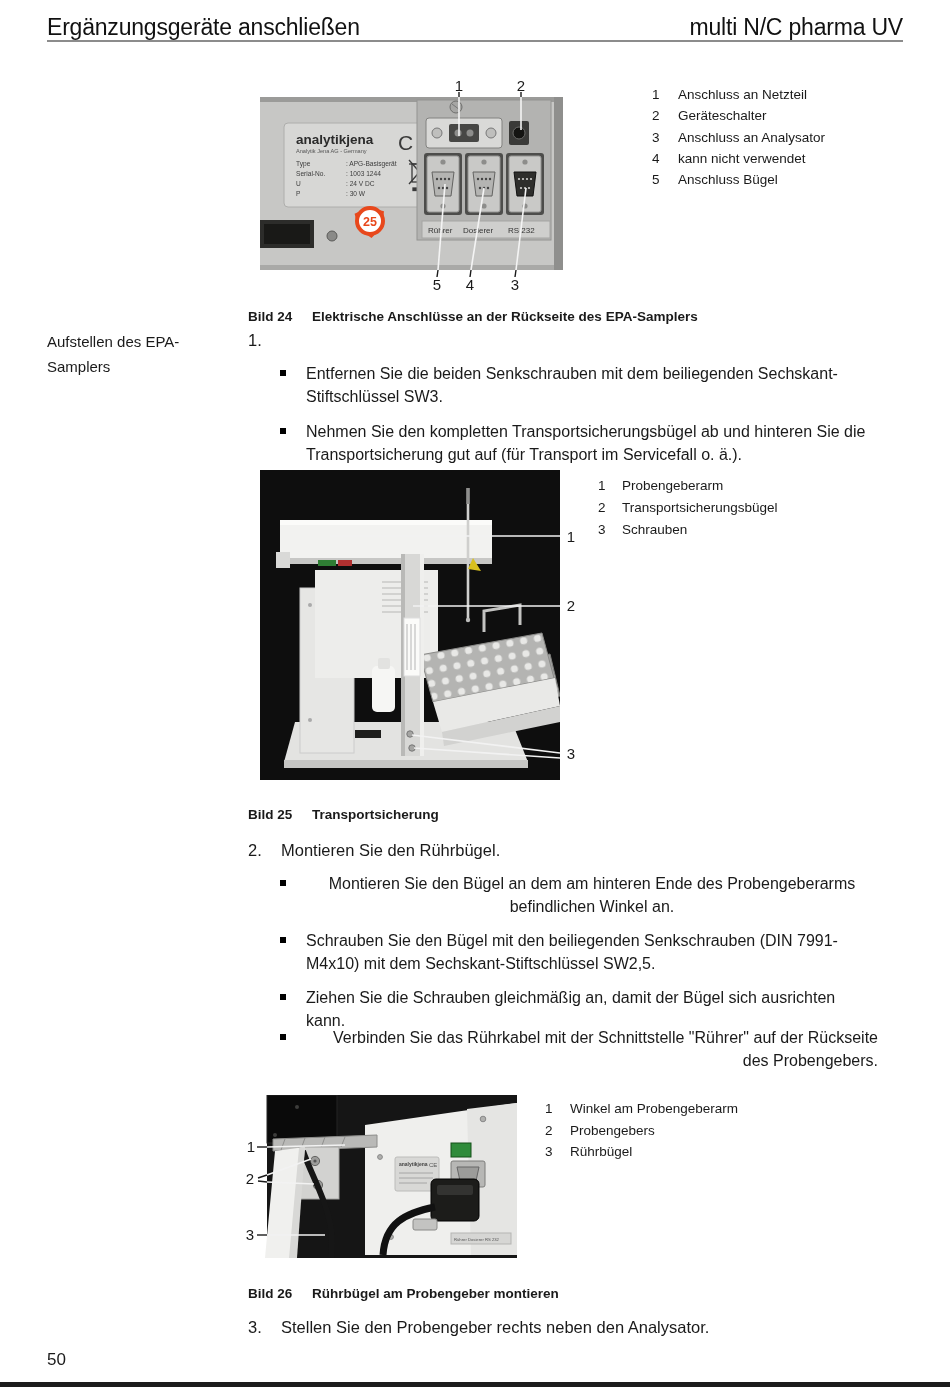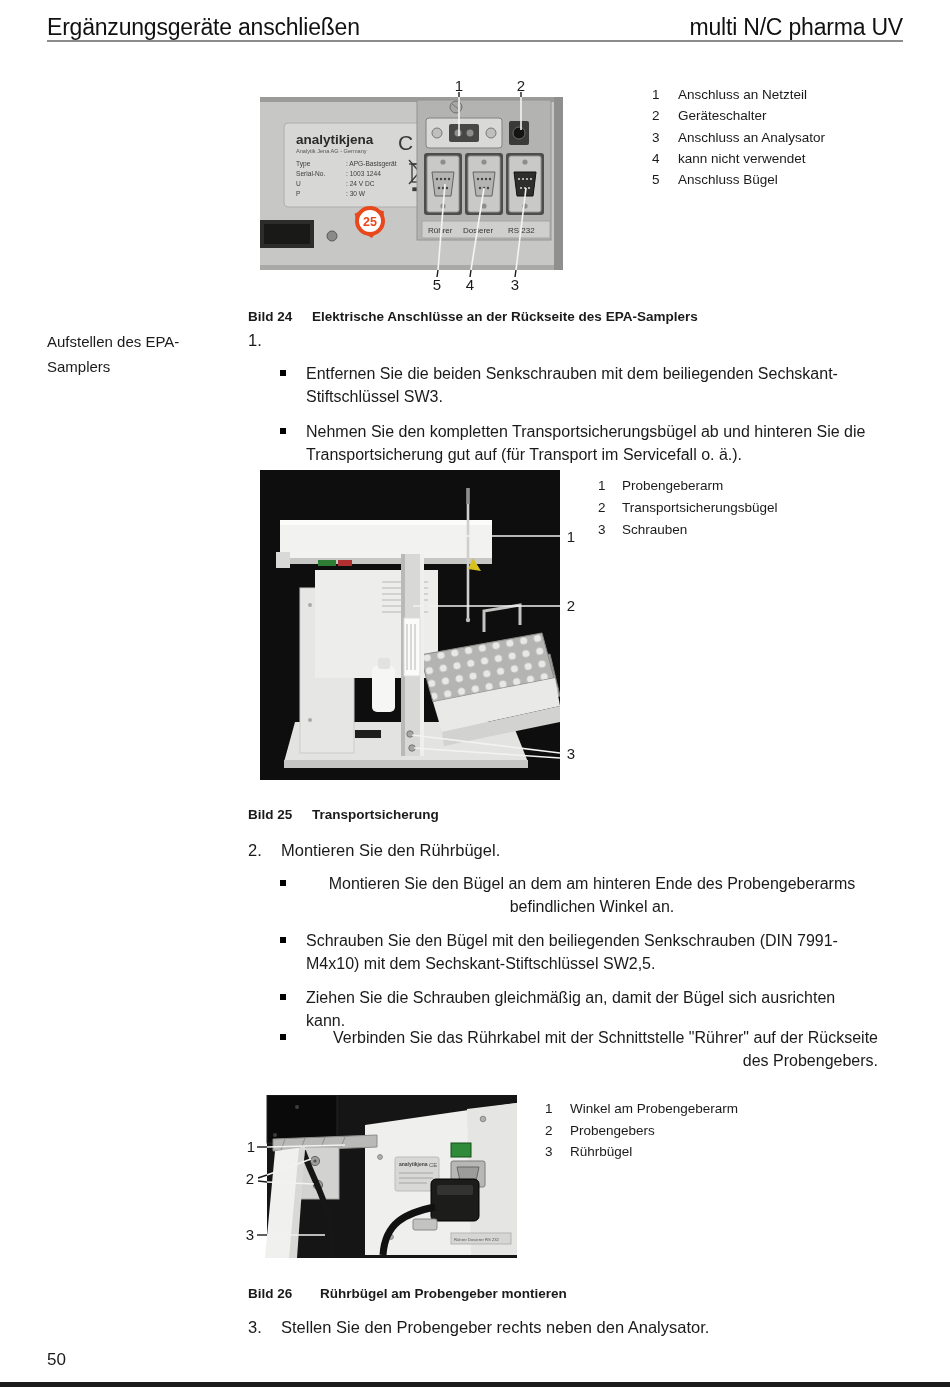--- a/index.html
+++ b/index.html
@@ -438,21 +438,21 @@
     <div class="legend-row">
         <span class="lg-num">2</span>
         <span>Probengebers</span>
       </div>
     <div class="legend-row">
         <span class="lg-num">3</span>
         <span>Rührbügel</span>
       </div>
   </div>
 
-  <div class="abs caption" style="top:1286px;gap:8px;">
+  <div class="abs caption" style="top:1286px;">
     <span class="cap-label">Bild 26</span>
     <span>Rührbügel am Probengeber montieren</span>
   </div>
 
   <div class="abs step" style="top:1316px;">
     <span class="step-num">3.</span>
     <span>Stellen Sie den Probengeber rechts neben den Analysator.</span>
   </div>
 
   <div class="abs pagenum">50</div>

